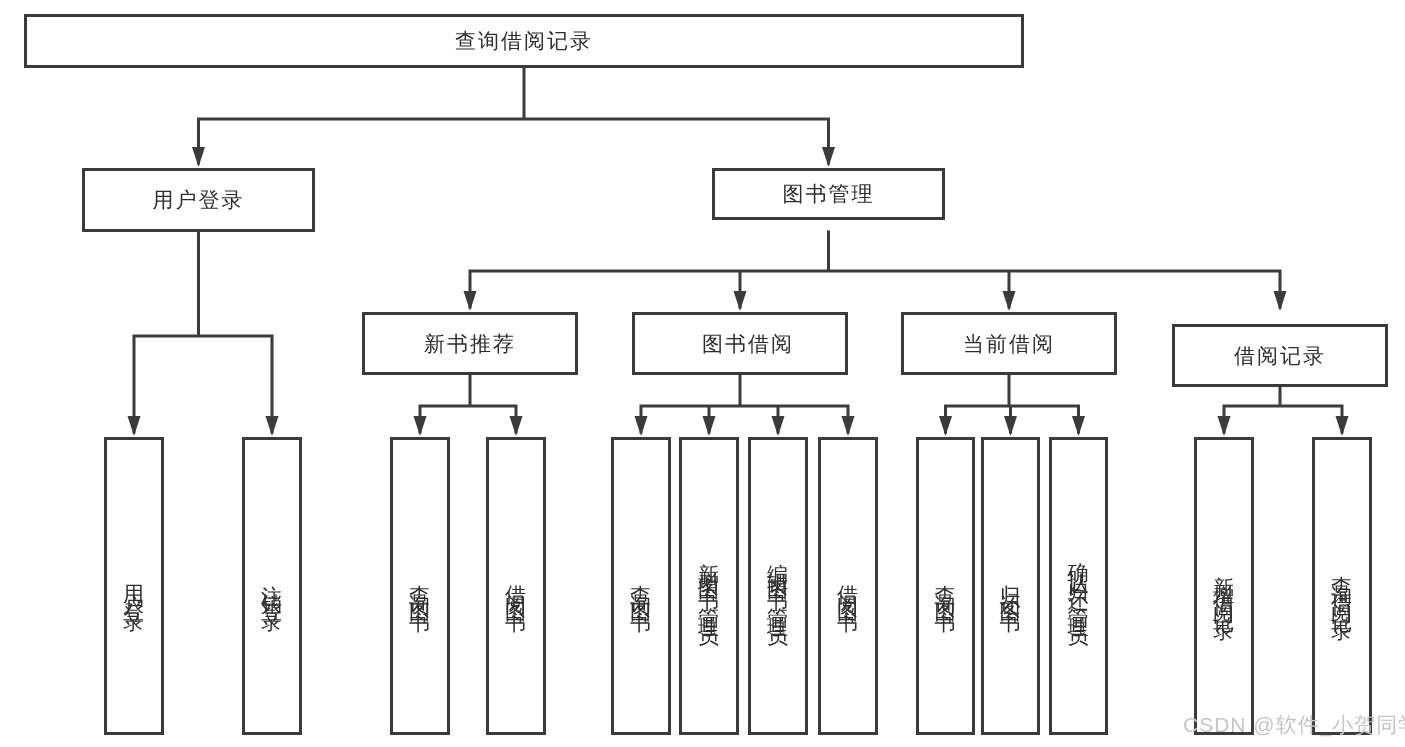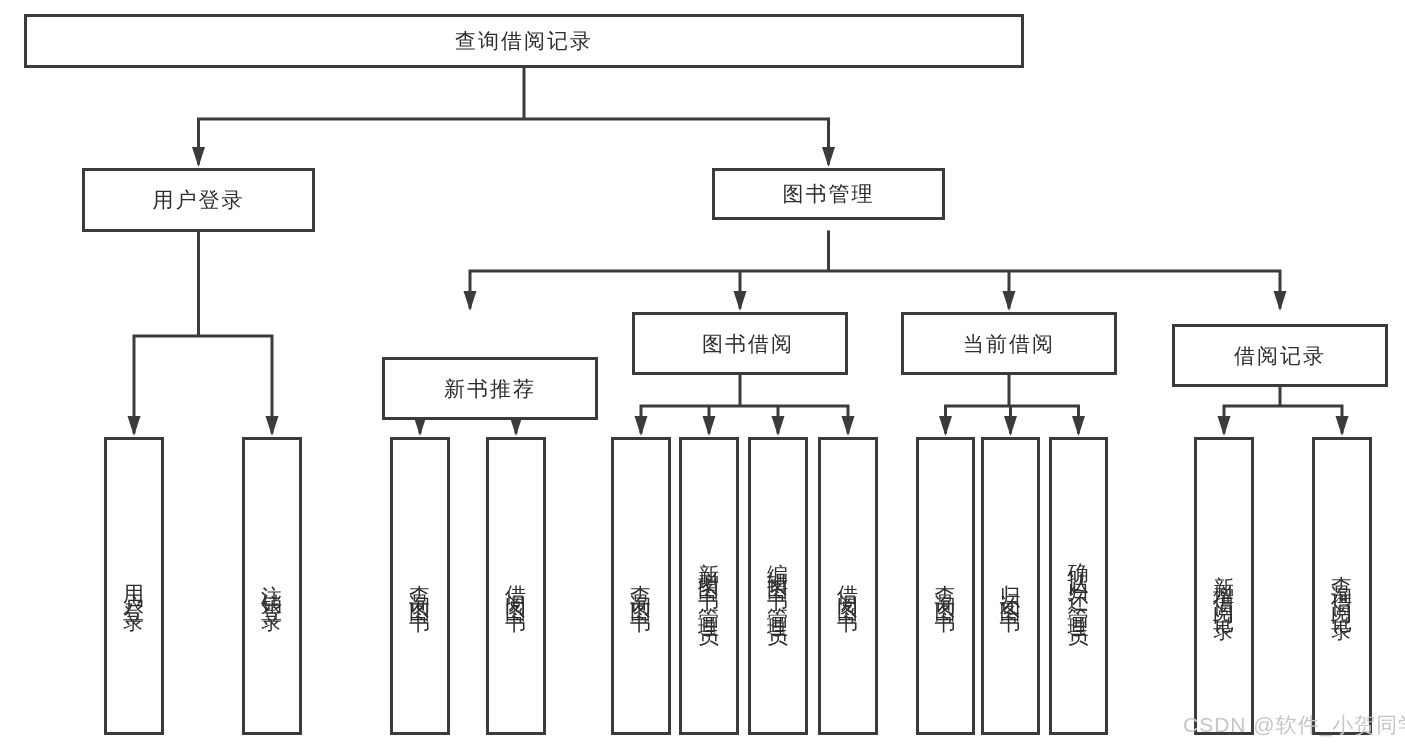--- a/index.html
+++ b/index.html
@@ -80,21 +80,21 @@
   <div id="nodes">
       <div class="node" style="left: 24px; top: 14px; width: 1000px; height: 54px; border-color: rgb(59, 59, 59); background: rgb(255, 255, 255); color: rgb(45, 45, 45);">
         <span>查询借阅记录</span>
       </div>
       <div class="node" style="left: 82px; top: 168px; width: 233px; height: 64px; border-color: rgb(59, 59, 59); background: rgb(255, 255, 255); color: rgb(45, 45, 45);">
         <span>用户登录</span>
       </div>
       <div class="node" style="left: 712px; top: 168px; width: 233px; height: 52px; border-color: rgb(59, 59, 59); background: rgb(255, 255, 255); color: rgb(45, 45, 45);">
         <span>图书管理</span>
       </div>
-      <div class="node" style="left: 382px; top: 312px; width: 216px; height: 63px; border-color: rgb(59, 59, 59); background: rgb(255, 255, 255); color: rgb(45, 45, 45); margin-top: 45px;">
+      <div class="node" style="left: 362px; top: 312px; width: 216px; height: 63px; border-color: rgb(59, 59, 59); background: rgb(255, 255, 255); color: rgb(45, 45, 45);">
         <span>新书推荐</span>
       </div>
       <div class="node" style="left: 632px; top: 312px; width: 216px; height: 63px; border-color: rgb(59, 59, 59); background: rgb(255, 255, 255); color: rgb(45, 45, 45); padding-left: 16px;">
         <span>图书借阅</span>
       </div>
       <div class="node" style="left: 901px; top: 312px; width: 216px; height: 63px; border-color: rgb(59, 59, 59); background: rgb(255, 255, 255); color: rgb(45, 45, 45);">
         <span>当前借阅</span>
       </div>
       <div class="node" style="left: 1172px; top: 324px; width: 216px; height: 63px; border-color: rgb(59, 59, 59); background: rgb(255, 255, 255); color: rgb(45, 45, 45);">
         <span>借阅记录</span>

